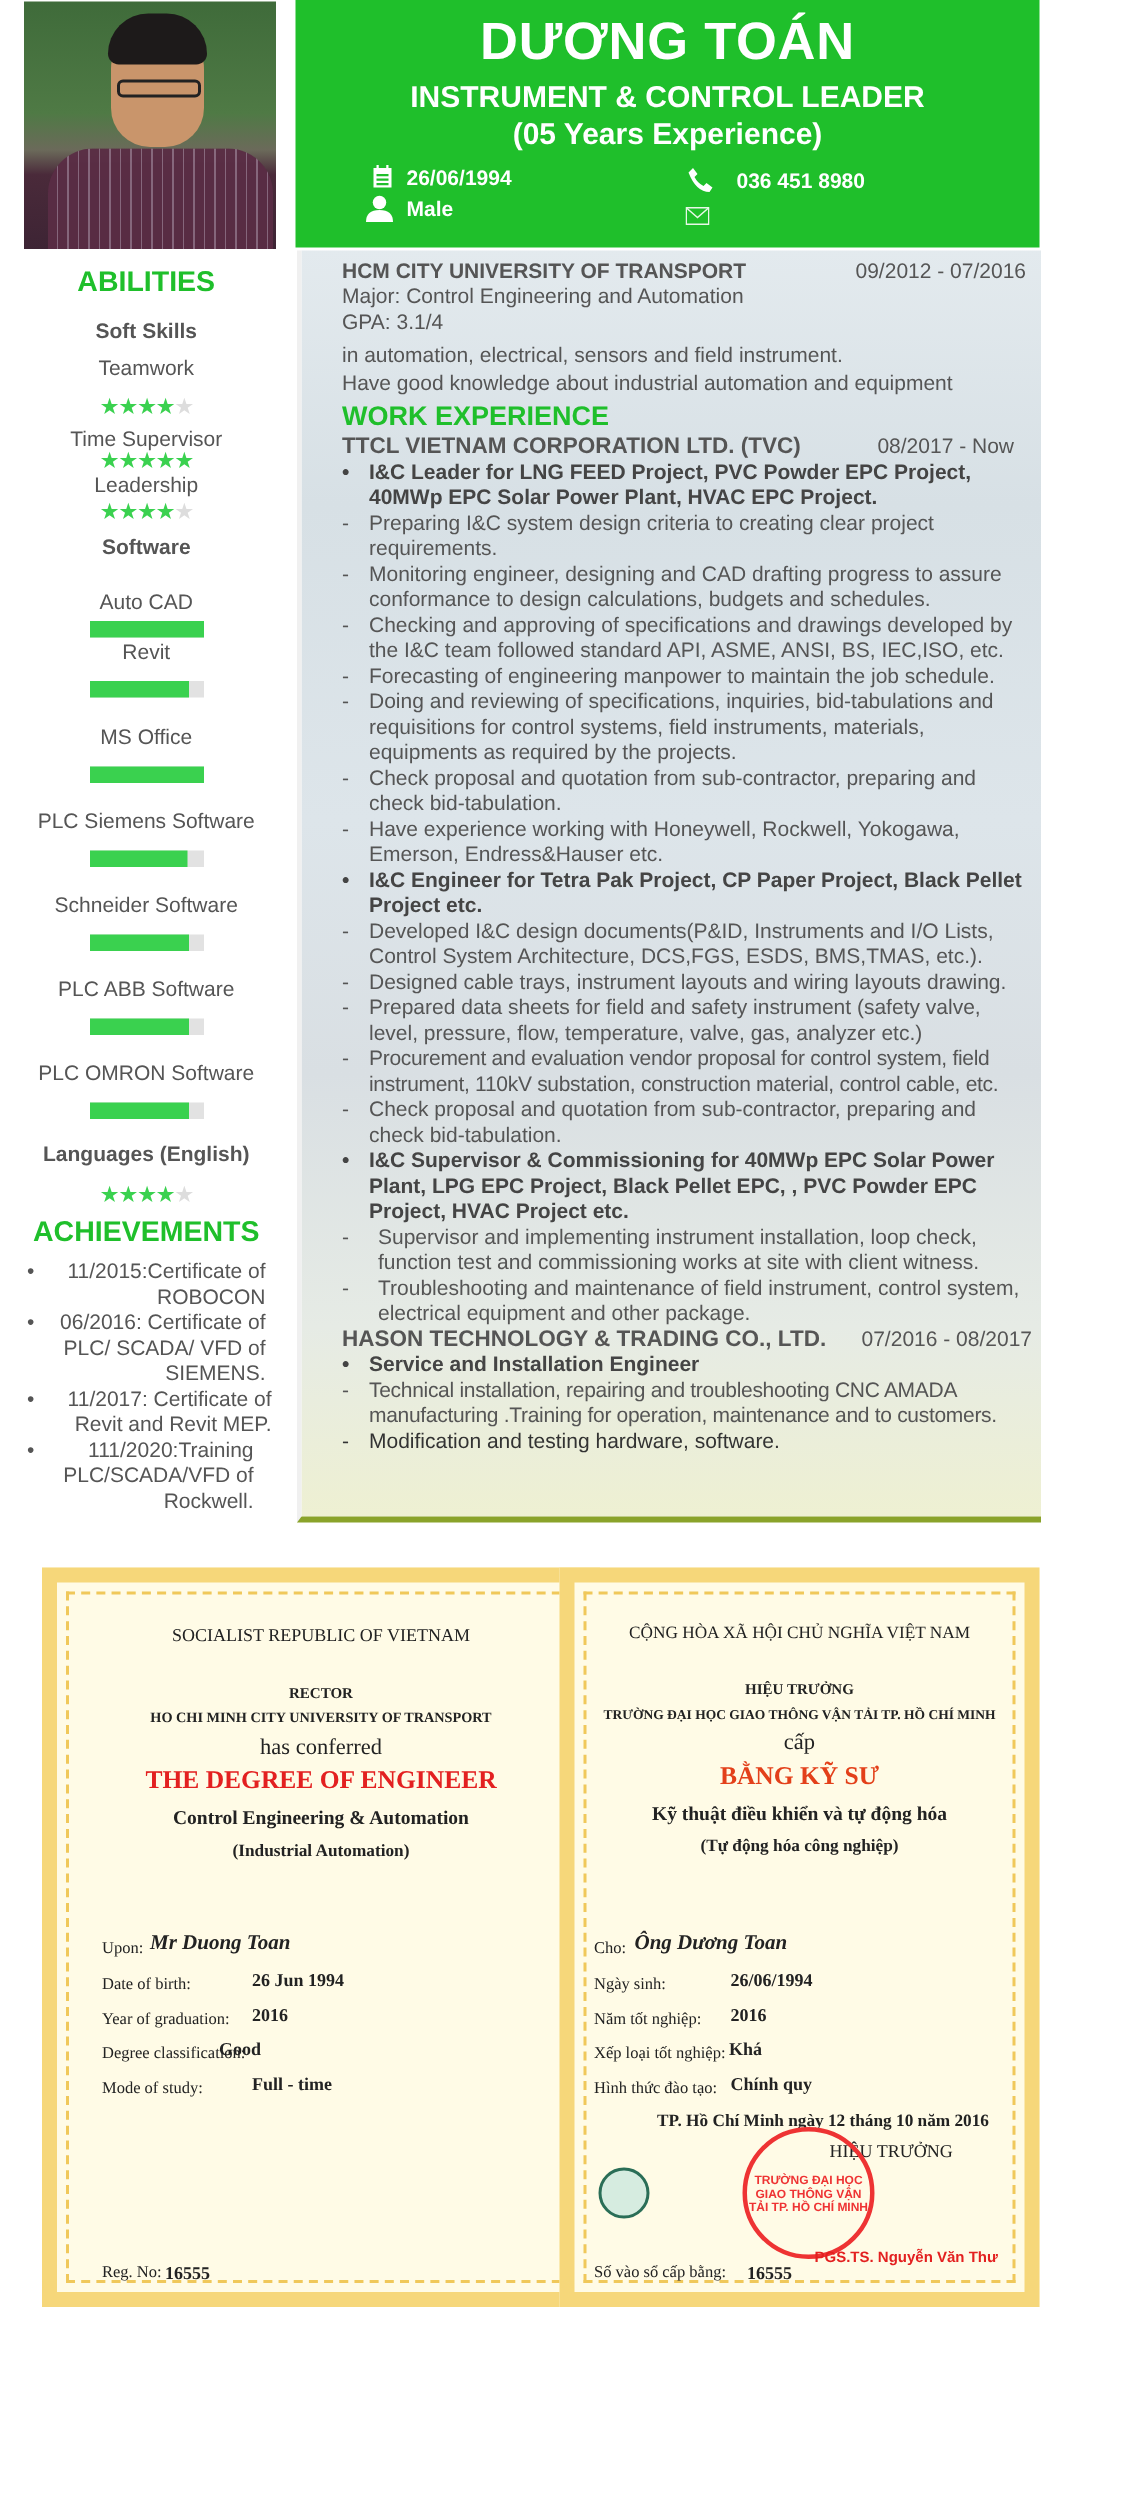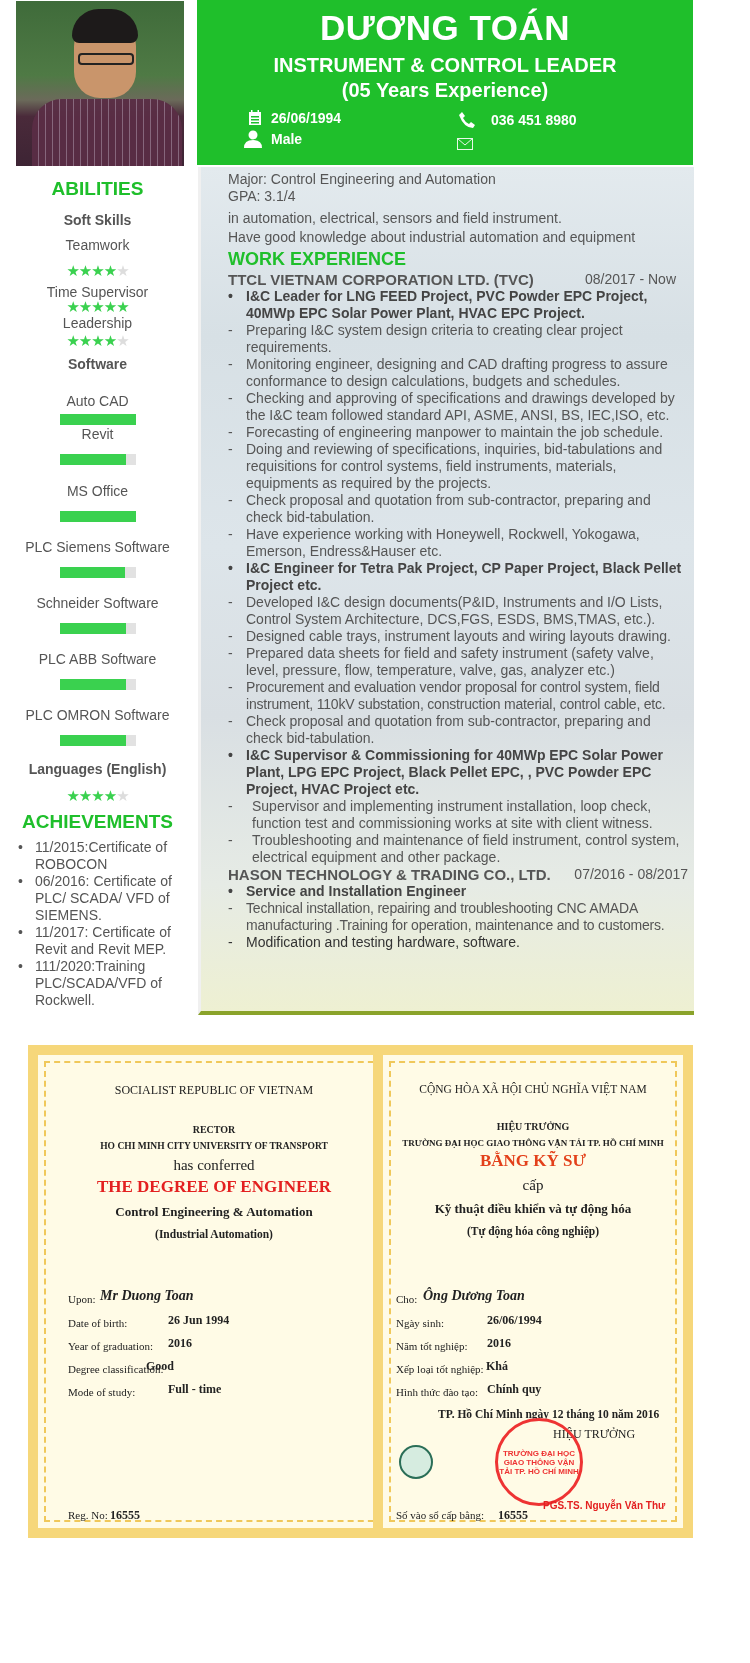--- a/index.html
+++ b/index.html
@@ -16,21 +16,21 @@
 .hinfo{position:absolute;font-size:14px;font-weight:bold;display:flex;align-items:center;gap:8px}
 .hinfo .ic{width:16px;height:16px;display:inline-flex;align-items:center;justify-content:center;font-size:16px}
 .sidebar{position:absolute;left:0;top:166px;width:195px;text-align:center}
 .sec-title{color:#1fbf2b;font-weight:bold;font-size:19px}
 .sub{color:#555;font-weight:bold;font-size:14px}
 .lbl{color:#555;font-size:14px}
 .stars{font-size:15px;letter-spacing:-1px;color:#3ad14f}
 .stars .off{color:#ddd}
 .bar{height:11px;background:#e2e2e2;margin:0 auto;position:relative}
 .bar .fill{position:absolute;left:0;top:0;bottom:0;background:#3ad14f}
-.ach{text-align:left;font-size:14px;color:#555;padding-left:18px;line-height:17px}
+.ach{text-align:right;font-size:14px;color:#555;padding-left:18px;line-height:17px}
 .ach li{list-style:none;position:relative;padding-left:17px}
 .ach li:before{content:"•";position:absolute;left:0}
 .main{position:absolute;left:198px;top:167px;width:496px;height:848px;background:linear-gradient(180deg,#e3eaee 0%,#d7e0e5 20%,#dde5ea 45%,#d9dfe3 65%,#e6ebe5 85%,#eef0d2 100%);border-left:3px solid #f0f0f0;border-bottom:4px solid #8aa32a}
 .main .inner{position:absolute;left:27px;top:4px;right:6px;color:#555}
 .mh{color:#1fbf2b;font-weight:bold;font-size:18px;line-height:20px}
 .row{display:flex;justify-content:space-between;font-size:14px;line-height:17px}
 .bold{font-weight:bold}
 .t{font-size:14px;line-height:17px}
 .item{position:relative;padding-left:18px;font-size:14px;line-height:17px}
 .item .m{position:absolute;left:0;top:0}
@@ -147,20 +147,24 @@
   <ul class="ach" style="margin-top:6px">
     <li style="padding-right:18px">11/2015:Certificate of ROBOCON</li>
     <li style="padding-right:18px">06/2016: Certificate of PLC/ SCADA/ VFD of SIEMENS.</li>
     <li style="padding-right:14px">11/2017: Certificate of Revit and Revit MEP.</li>
     <li style="padding-right:26px">111/2020:Training PLC/SCADA/VFD of Rockwell.</li>
   </ul>
 </div>
 
 <div class="main">
   <div class="inner">
+    <div class="row" style="margin-top:1px">
+      <span class="bold">HCM CITY UNIVERSITY OF TRANSPORT</span>
+      <span style="margin-right:4px">09/2012 - 07/2016</span>
+    </div>
     <div class="t">Major: Control Engineering and Automation</div>
     <div class="t">GPA: 3.1/4</div>
     <div class="t" style="margin-top:5px">in automation, electrical, sensors and field instrument.</div>
     <div class="t" style="margin-top:2px">Have good knowledge about industrial automation and equipment</div>
 
     <div class="mh" style="margin-top:3px">WORK EXPERIENCE</div>
     <div class="row" style="margin-top:2px;font-size:15px">
       <span class="bold">TTCL VIETNAM CORPORATION LTD. (TVC)</span>
       <span style="margin-right:12px;font-size:14px">08/2017 - Now</span>
     </div>
@@ -213,22 +217,22 @@
   <div class="v" style="top:327px">Full - time</div>
   <div class="l" style="top:454px">Reg. No:</div>
   <div class="v" style="left:72px;top:453px">16555</div>
 </div>
 
 <div class="cert" style="left:373px;width:320px">
   <div class="inner-frame"></div>
   <div style="margin-top:28px;font-size:11.5px">CỘNG HÒA XÃ HỘI CHỦ NGHĨA VIỆT NAM</div>
   <div style="margin-top:26px;font-size:10px;font-weight:bold">HIỆU TRƯỞNG</div>
   <div style="margin-top:6px;font-size:9px;font-weight:bold;white-space:nowrap">TRƯỜNG ĐẠI HỌC GIAO THÔNG VẬN TẢI TP. HỒ CHÍ MINH</div>
+  <div style="margin-top:6px;font-size:15px">cấp</div>
   <div style="margin-top:3px;font-size:17px;font-weight:bold;color:#e3401a">BẰNG KỸ SƯ</div>
-  <div style="margin-top:6px;font-size:15px">cấp</div>
   <div style="margin-top:7px;font-size:13px;font-weight:bold">Kỹ thuật điều khiển và tự động hóa</div>
   <div style="margin-top:8px;font-size:11.5px;font-weight:bold">(Tự động hóa công nghiệp)</div>
   <div class="l" style="left:13px;top:238px">Cho:</div>
   <div class="v" style="left:40px;top:233px;font-style:italic;font-size:14px">Ông Dương Toan</div>
   <div class="l" style="left:13px;top:262px">Ngày sinh:</div>
   <div class="v" style="left:104px;top:258px">26/06/1994</div>
   <div class="l" style="left:13px;top:285px">Năm tốt nghiệp:</div>
   <div class="v" style="left:104px;top:281px">2016</div>
   <div class="l" style="left:13px;top:308px">Xếp loại tốt nghiệp:</div>
   <div class="v" style="left:103px;top:304px">Khá</div>

